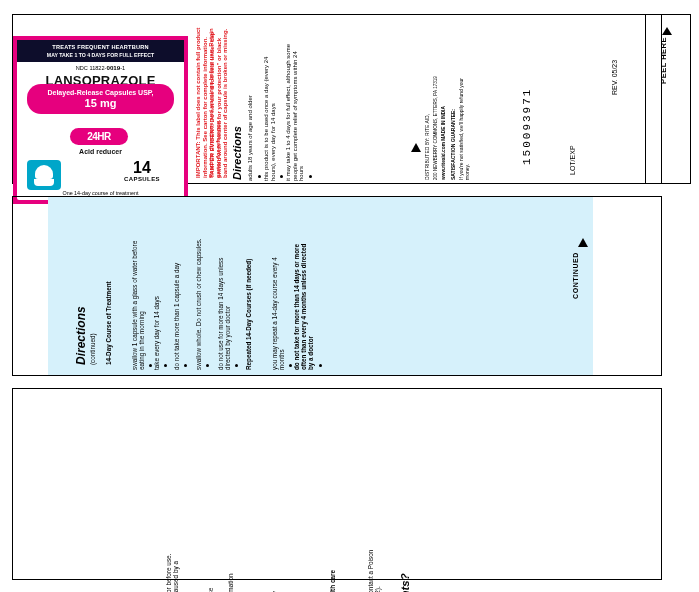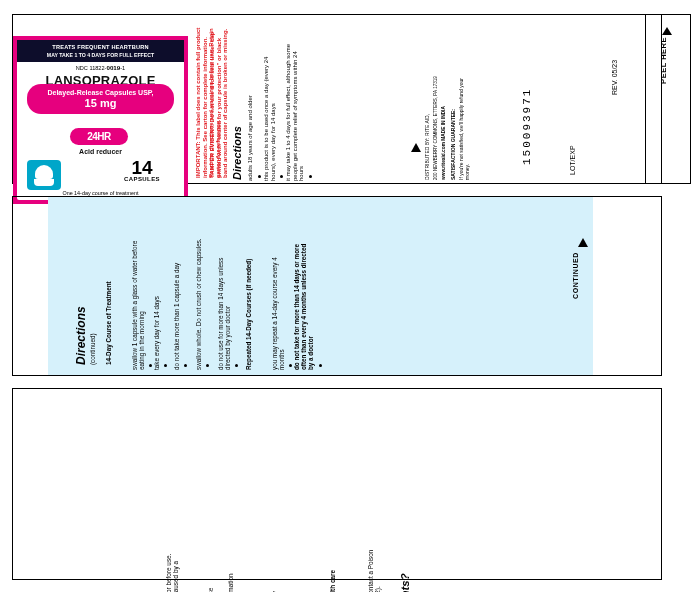--- a/index.html
+++ b/index.html
@@ -20,21 +20,21 @@
   .brand{position:absolute;left:0;top:33px;width:167px;text-align:center;font-size:13px;font-weight:bold;letter-spacing:.2px;color:#111;}
   .strengthbox{position:absolute;left:10px;top:44px;width:147px;height:30px;background:#e6007e;border-radius:14px;color:#fff;text-align:center;}
   .strengthbox .d1{font-size:7px;font-weight:bold;margin-top:5px;}
   .strengthbox .d2{font-size:11px;font-weight:bold;margin-top:1px;}
   .badge24{position:absolute;left:53px;top:88px;width:58px;height:17px;background:#e6007e;border-radius:9px;color:#fff;font-size:10px;font-weight:bold;text-align:center;line-height:17px;letter-spacing:-.5px;}
   .acidred{position:absolute;left:0;top:108px;width:167px;text-align:center;font-size:7px;font-weight:bold;color:#111;}
   .logo{position:absolute;left:10px;top:120px;width:34px;height:30px;background:#00a6c9;border-radius:4px;}
   .logo .leaf{position:absolute;left:8px;top:5px;width:18px;height:14px;background:#fff;border-radius:9px 9px 3px 3px;}
   .logo .pot{position:absolute;left:7px;top:19px;width:20px;height:7px;background:#fff;border-radius:0 0 4px 4px;}
   .count{position:absolute;left:95px;top:120px;width:60px;text-align:center;}
-  .count .n{font-size:19px;font-weight:bold;line-height:16px;}
+  .count .n{font-size:16px;font-weight:bold;line-height:16px;}
   .count .c{font-size:6px;font-weight:bold;letter-spacing:.4px;}
   .course{position:absolute;left:0;top:150px;width:167px;text-align:center;font-size:5.4px;}
 
   
   .p1col{position:absolute;font-size:6px;line-height:1.12;}
   .redcol{color:#e11b22;font-weight:bold;}
   .p1-dir-head{font-style:italic;font-weight:bold;font-size:11px;}
   .bul{position:relative;padding-left:7px;margin-bottom:3px;}
   .bul:before{content:"";position:absolute;left:0;top:3px;width:3.2px;height:3.2px;background:#000;border-radius:50%;}
 

